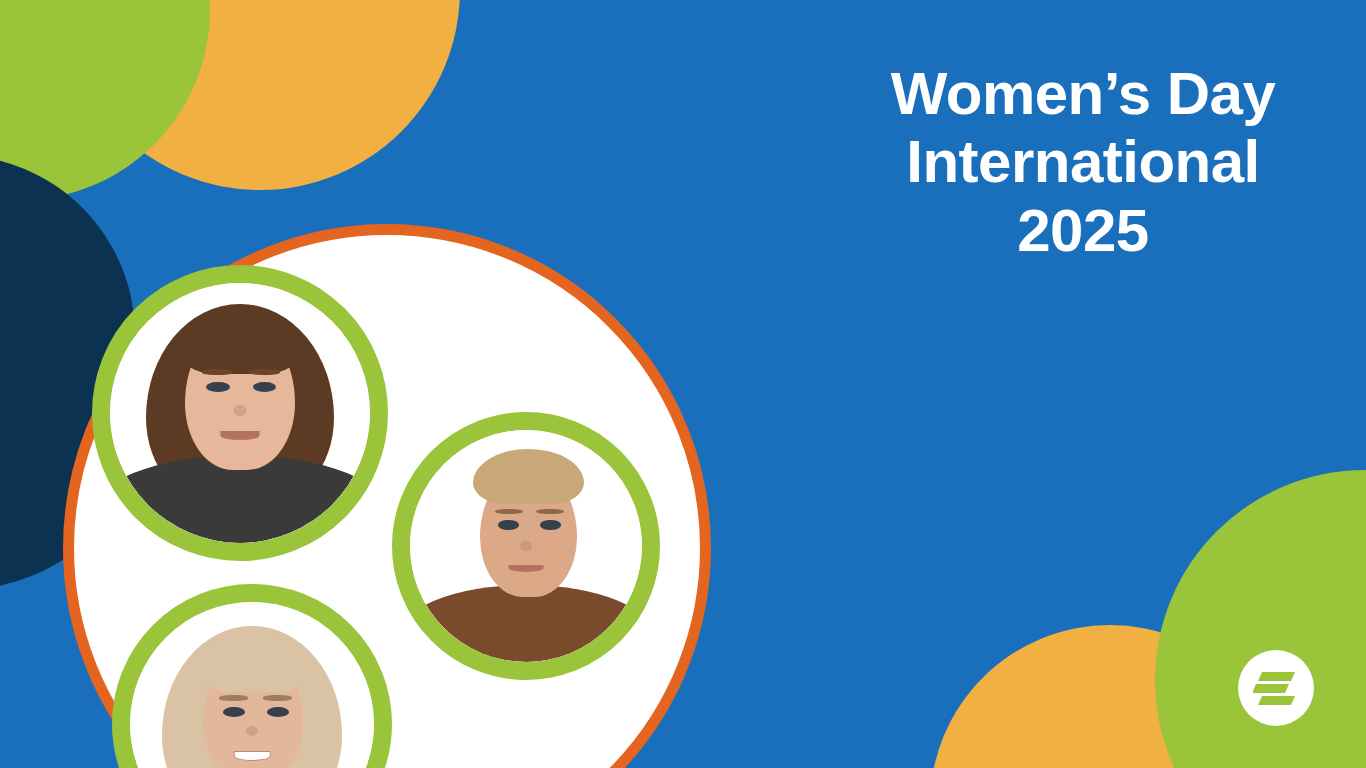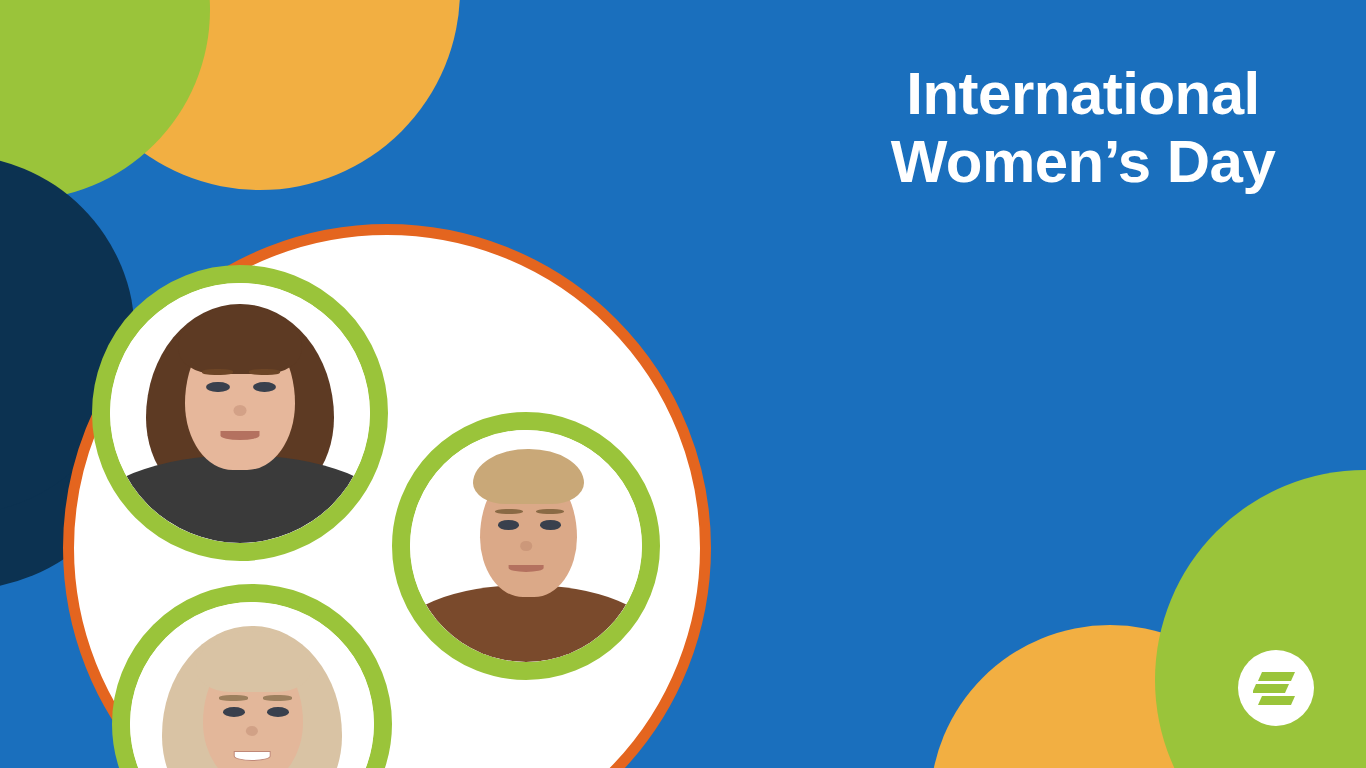--- a/index.html
+++ b/index.html
@@ -244,22 +244,23 @@
       <div class="eye" style="left:38%;top:43%;"></div>
       <div class="eye" style="left:56%;top:43%;"></div>
       <div class="brow" style="left:36.5%;top:38%;background:#9c7f5d;"></div>
       <div class="brow" style="left:54.5%;top:38%;background:#9c7f5d;"></div>
       <div class="nose" style="top:51%;"></div>
       <div class="mouth" style="top:61%;height:4.2%;background:#ffffff;border:1px solid #c08878;box-sizing:border-box;"></div>
     </div>
   </div>
 
   <div id="headline">
+    <span class="line">Women’s Day</span>
     <span class="line">International</span>
-    <span class="line">Women’s Day</span>
+    <span class="line">2025</span>
   </div>
 
   <div id="brand-mark">
     <svg width="46" height="40" viewBox="0 0 46 40" aria-hidden="true">
       <g fill="#9ac43a">
         <polygon points="9,4 42,4 38,13 5,13"></polygon>
         <polygon points="3,16 36,16 32,25 -1,25"></polygon>
         <polygon points="9,28 42,28 38,37 5,37"></polygon>
       </g>
     </svg>

